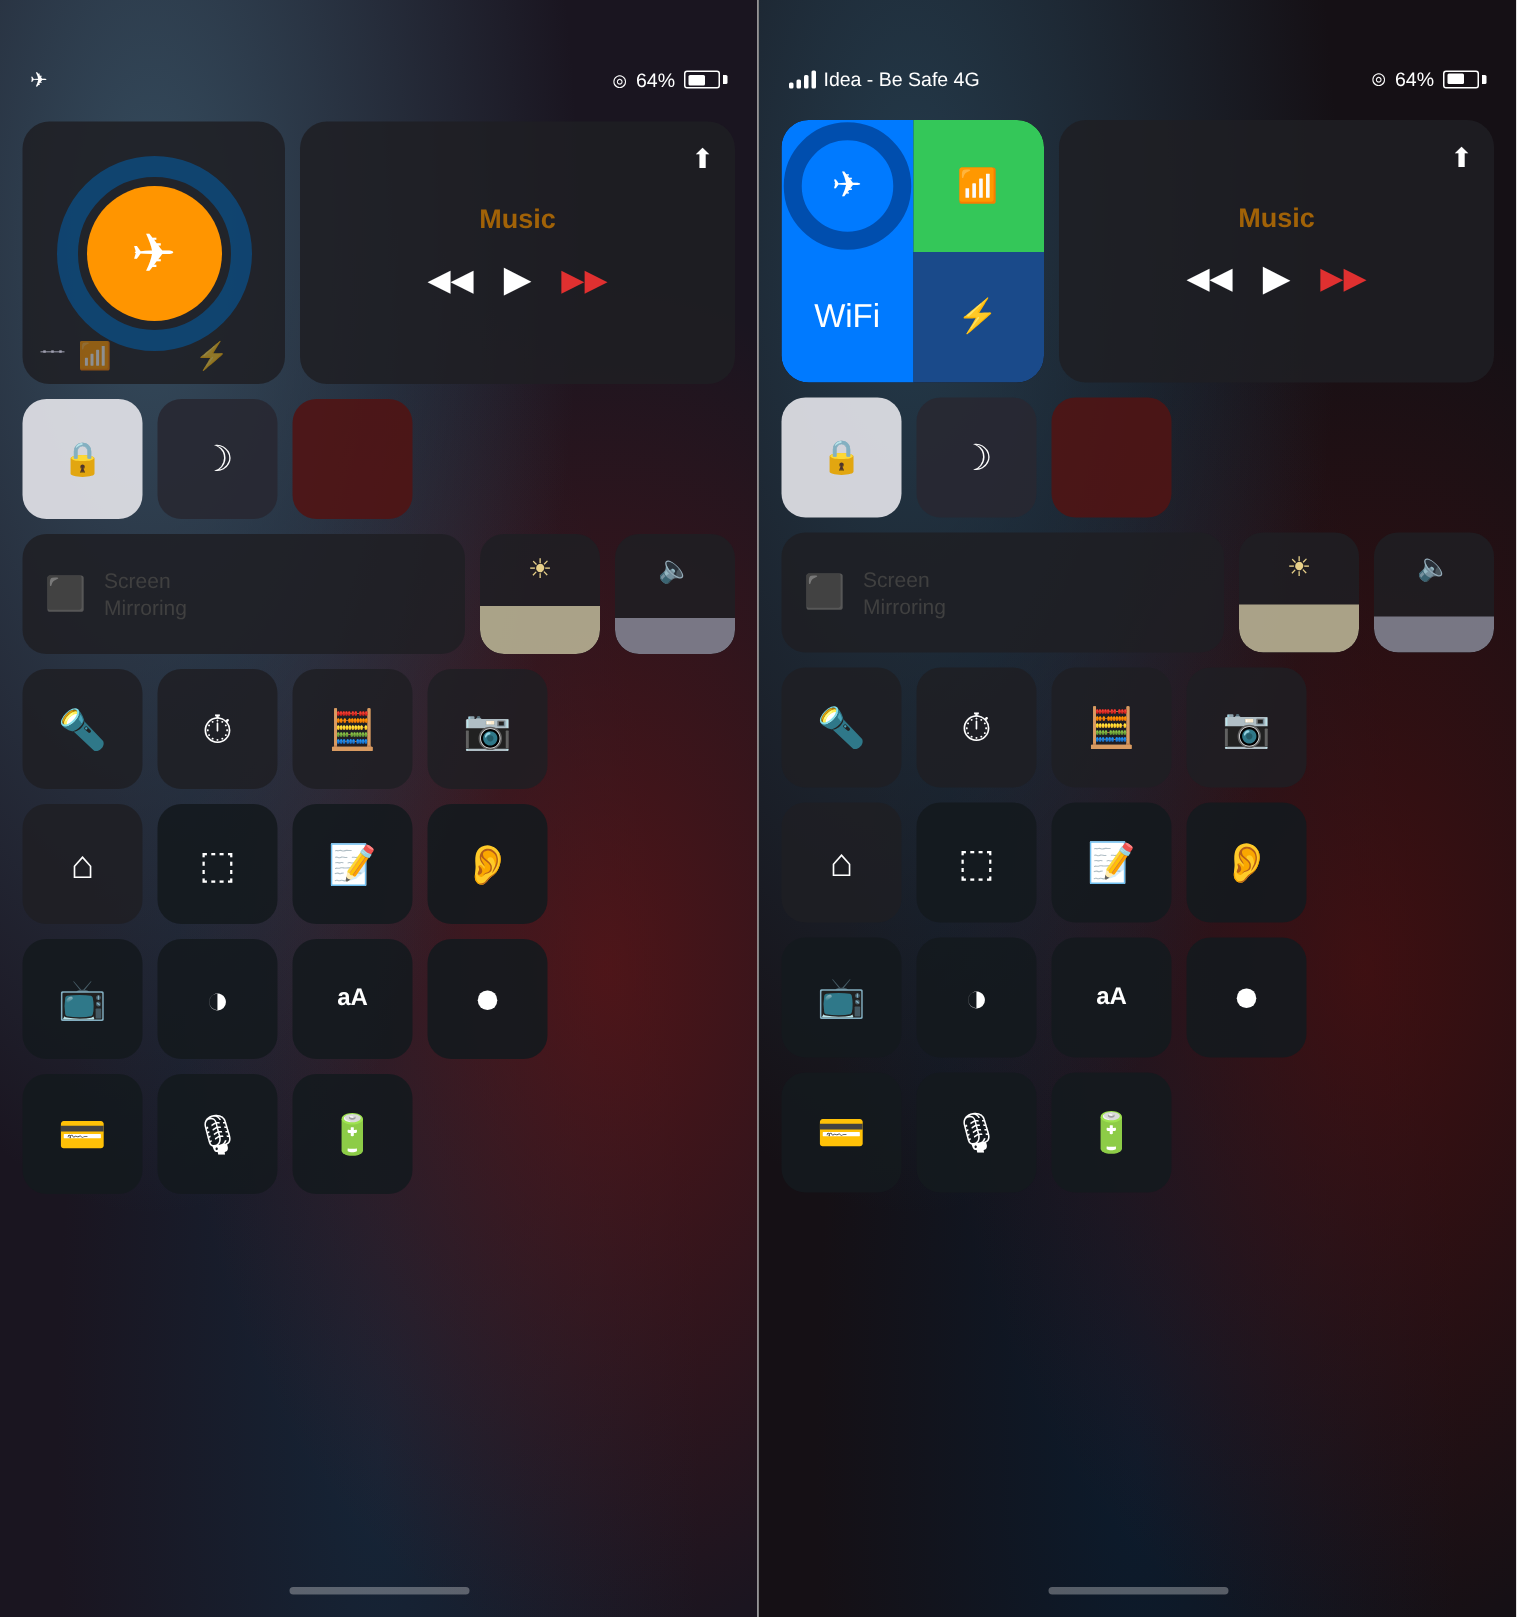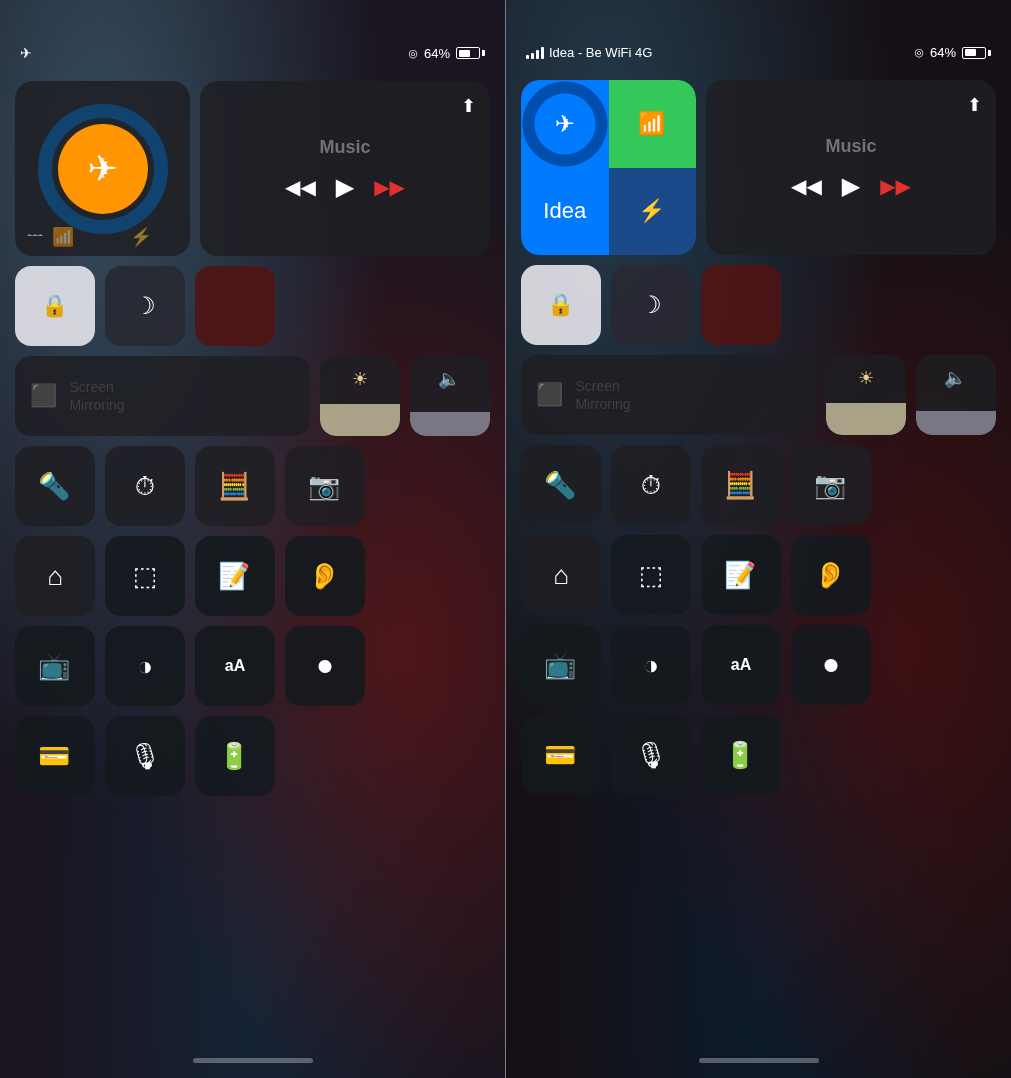--- a/index.html
+++ b/index.html
@@ -99,21 +99,21 @@
       border-radius: 18px;
       display: flex;
       flex-direction: column;
       align-items: center;
       justify-content: center;
       gap: 15px;
       position: relative;
     }
 
     .music-title {
-      color: #737373;
+      color: #a16207;
       font-size: 18px;
       font-weight: 600;
     }
 
     .music-controls {
       display: flex;
       gap: 20px;
       align-items: center;
     }
 
@@ -494,21 +494,21 @@
   <div class="panel-bg"></div>
 
   <div class="status-bar">
     <div class="status-left">
       <div class="signal-bars">
         <div class="signal-bar"></div>
         <div class="signal-bar"></div>
         <div class="signal-bar"></div>
         <div class="signal-bar"></div>
       </div>
-      <span style="font-size:13px; color:white;">Idea - Be WiFi 4G</span>
+      <span style="font-size:13px; color:white;">Idea - Be Safe 4G</span>
     </div>
     <div class="status-right">
       <span style="font-size:11px;">◎</span>
       <span style="color:white;font-size:13px;">64%</span>
       <div class="battery-icon">
         <div class="battery-body">
             <div class="battery-fill"></div>
           </div>
         <div class="battery-tip"></div>
       </div>
@@ -521,21 +521,21 @@
 
       <div class="conn-grid">
         <div class="conn-cell cell-airplane">
           <div class="right-airplane-ring"></div>
           <span style="color:white; font-size:24px; position:relative; z-index:2;">✈</span>
         </div>
         <div class="conn-cell cell-cellular">
           <span style="font-size:22px;">📶</span>
         </div>
         <div class="conn-cell cell-wifi">
-          <span style="font-size:22px; color:white;">Idea</span>
+          <span style="font-size:22px; color:white;">WiFi</span>
         </div>
         <div class="conn-cell cell-bluetooth">
           <span style="font-size:22px; color:white;">⚡</span>
         </div>
       </div>
 
       <div class="music-block">
         <span class="airplay-icon">⬆</span>
         <div class="music-title">Music</div>
         <div class="music-controls">

